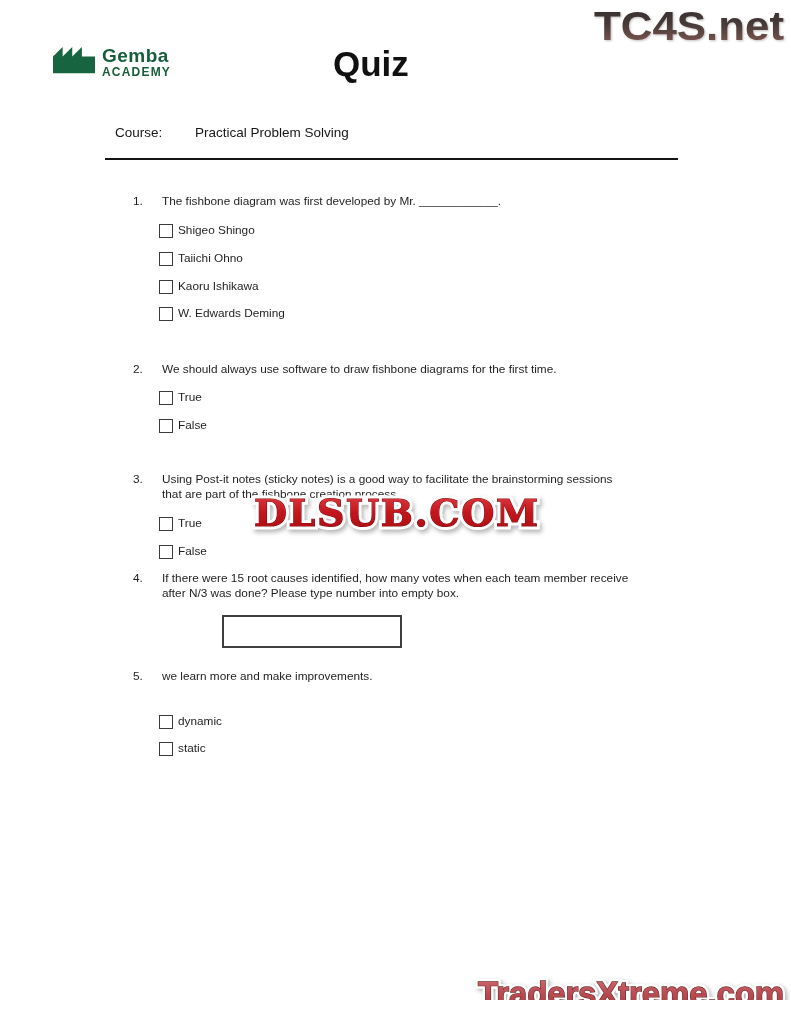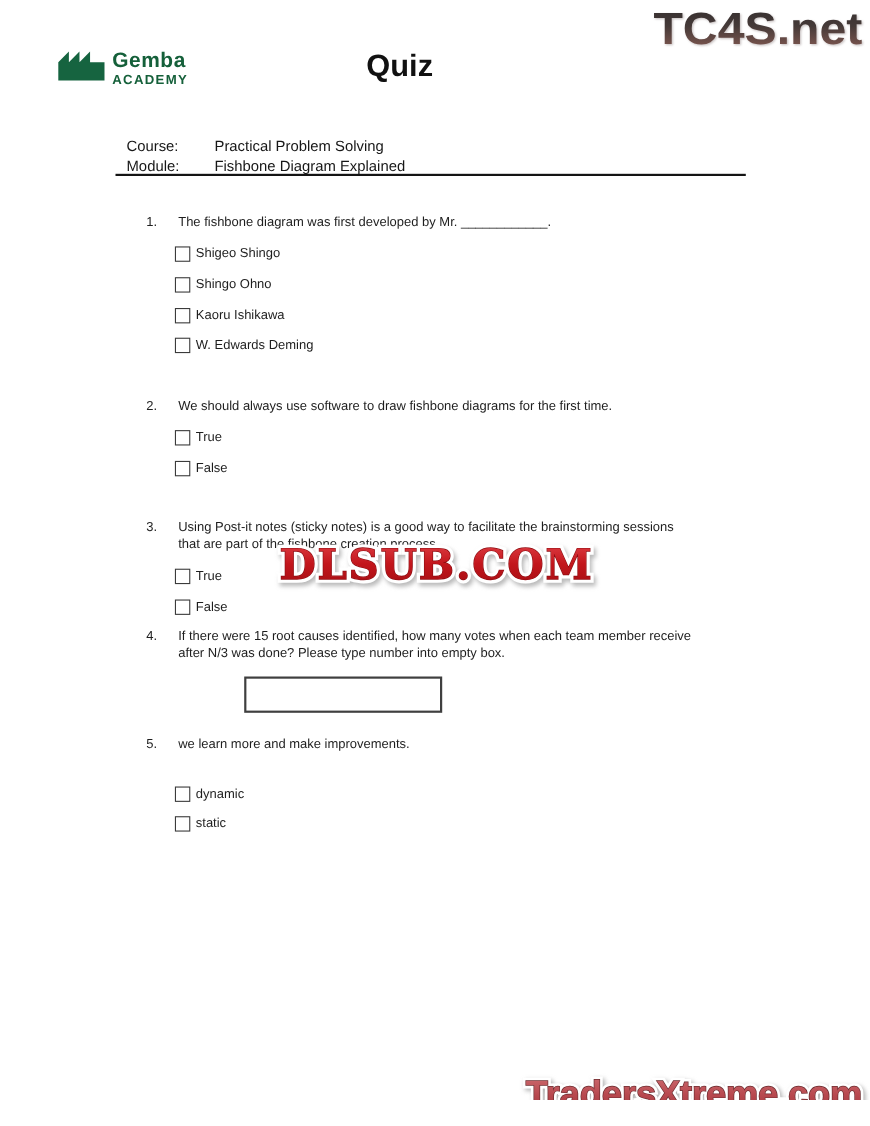--- a/index.html
+++ b/index.html
@@ -11,21 +11,21 @@
 
   
   .logo { position:absolute; left:50px; top:46px; display:flex; align-items:flex-start; }
   .logo-icon { width:48px; height:28px; display:block; }
   .logo-text { margin-left:4px; color:#15603a; line-height:1; }
   .logo-name { font-size:19px; font-weight:bold; letter-spacing:0.5px; }
   .logo-subname { font-size:12px; font-weight:bold; letter-spacing:1.2px; margin-top:1px; }
 
   .page-title {
     position:absolute; left:333px; top:46px;
-    font-size:28px; font-weight:bold; color:#111; line-height:1;
+    font-size:35px; font-weight:bold; color:#111; line-height:1;
   }
 
   .wm-tc4s { position:absolute; left:588px; top:2px; filter:drop-shadow(1px 1px 1px rgba(90,70,70,0.35)); }
   .wm-dlsub { position:absolute; left:246px; top:486px; filter:drop-shadow(2px 3px 2px rgba(130,130,130,0.55)); }
   .wm-traders { position:absolute; left:472px; top:974px; filter:drop-shadow(2px 2px 2px rgba(120,120,120,0.55)); }
 
   .meta { position:absolute; left:115px; top:124px; font-size:13.5px; line-height:18px; color:#171717; }
   .meta-row { display:flex;align-items:flex-end; }
   .meta-label { width:80px; }
   .divider { position:absolute; left:105px; top:158px; width:573px; height:2px; background:#141414; }
@@ -76,39 +76,35 @@
     </div>
   </div>
 
   <div class="page-title">Quiz</div>
 
   <div class="meta">
     <div class="meta-row">
       <span class="meta-label">Course:</span>
       <span class="meta-value">Practical Problem Solving</span>
     </div>
-    <div class="meta-row">
-      <span class="meta-label">Module:</span>
-      <span class="meta-value">Fishbone Diagram Explained</span>
-    </div>
   </div>
   <div class="divider"></div>
 
   <div class="q" id="q1">
     <div class="qnum">1.</div>
     <div class="qtext">
         <div class="qline">The fishbone diagram was first developed by Mr. ____________.</div>
       </div>
     <div class="opt o0">
       <span class="cb"></span>
       <span class="opt-label">Shigeo Shingo</span>
     </div>
     <div class="opt o1">
       <span class="cb"></span>
-      <span class="opt-label">Shingo Ohno</span>
+      <span class="opt-label">Taiichi Ohno</span>
     </div>
     <div class="opt o2">
       <span class="cb"></span>
       <span class="opt-label">Kaoru Ishikawa</span>
     </div>
     <div class="opt o3">
       <span class="cb"></span>
       <span class="opt-label">W. Edwards Deming</span>
     </div>
   </div>

